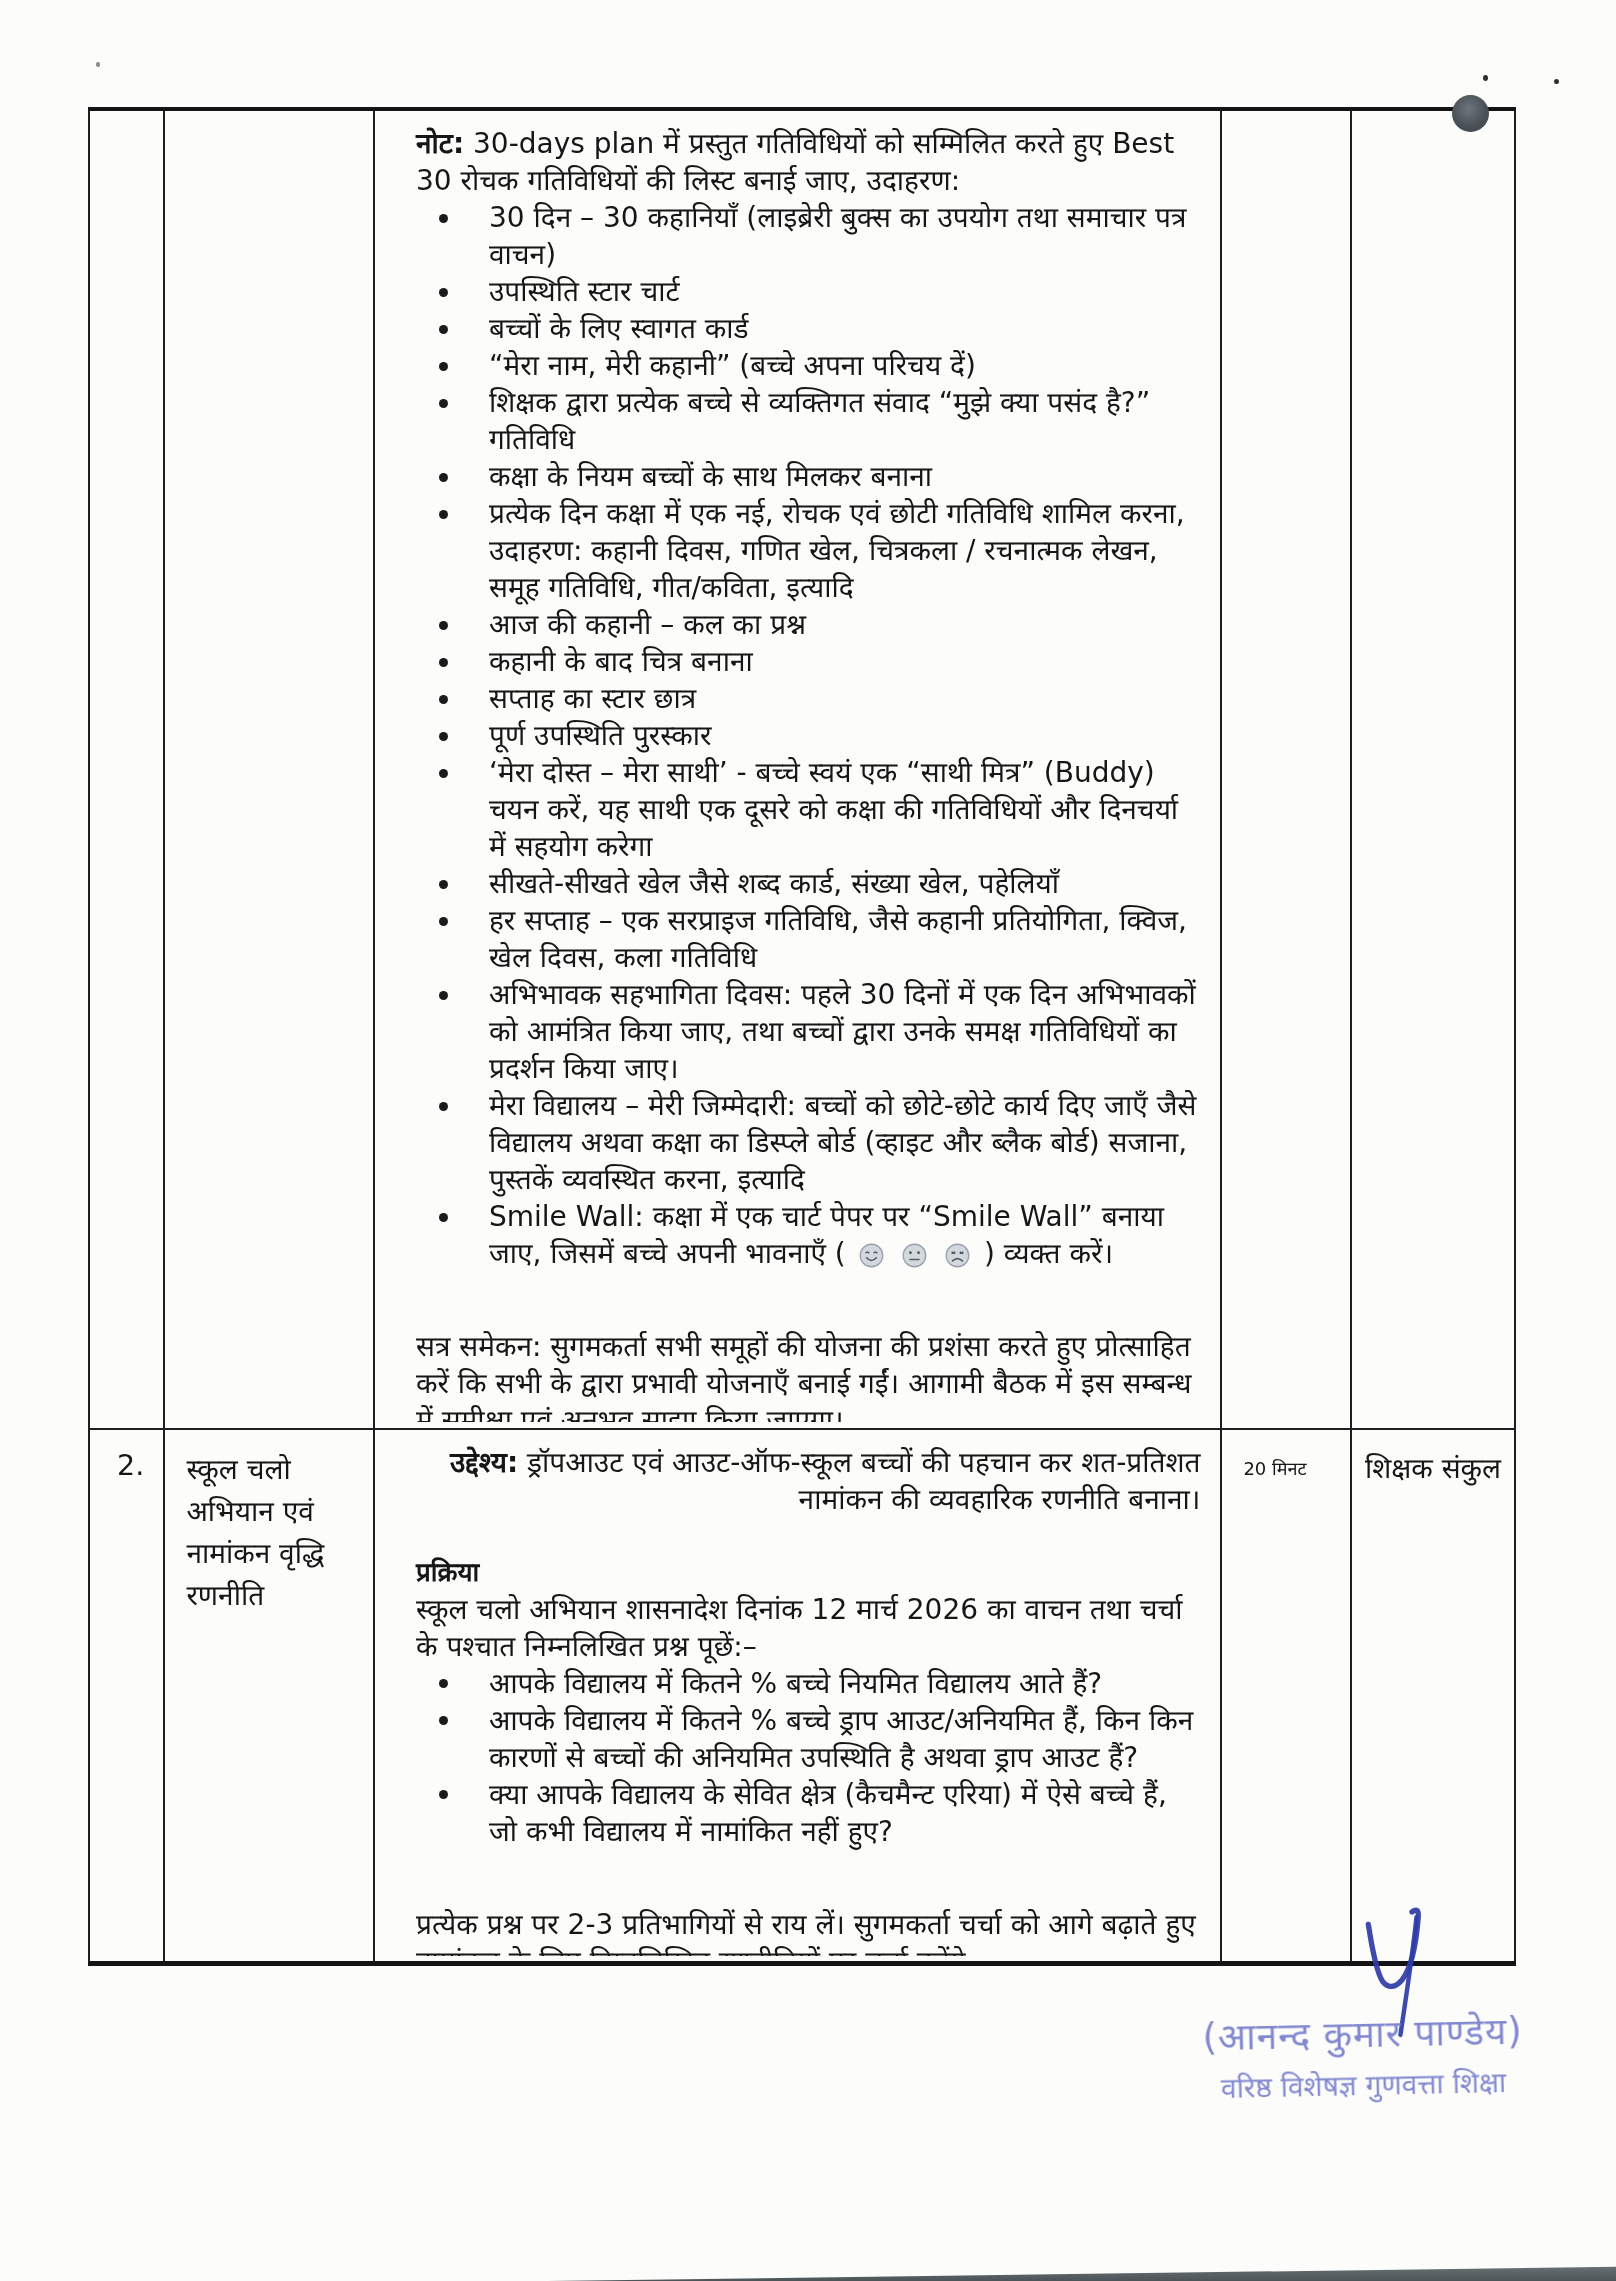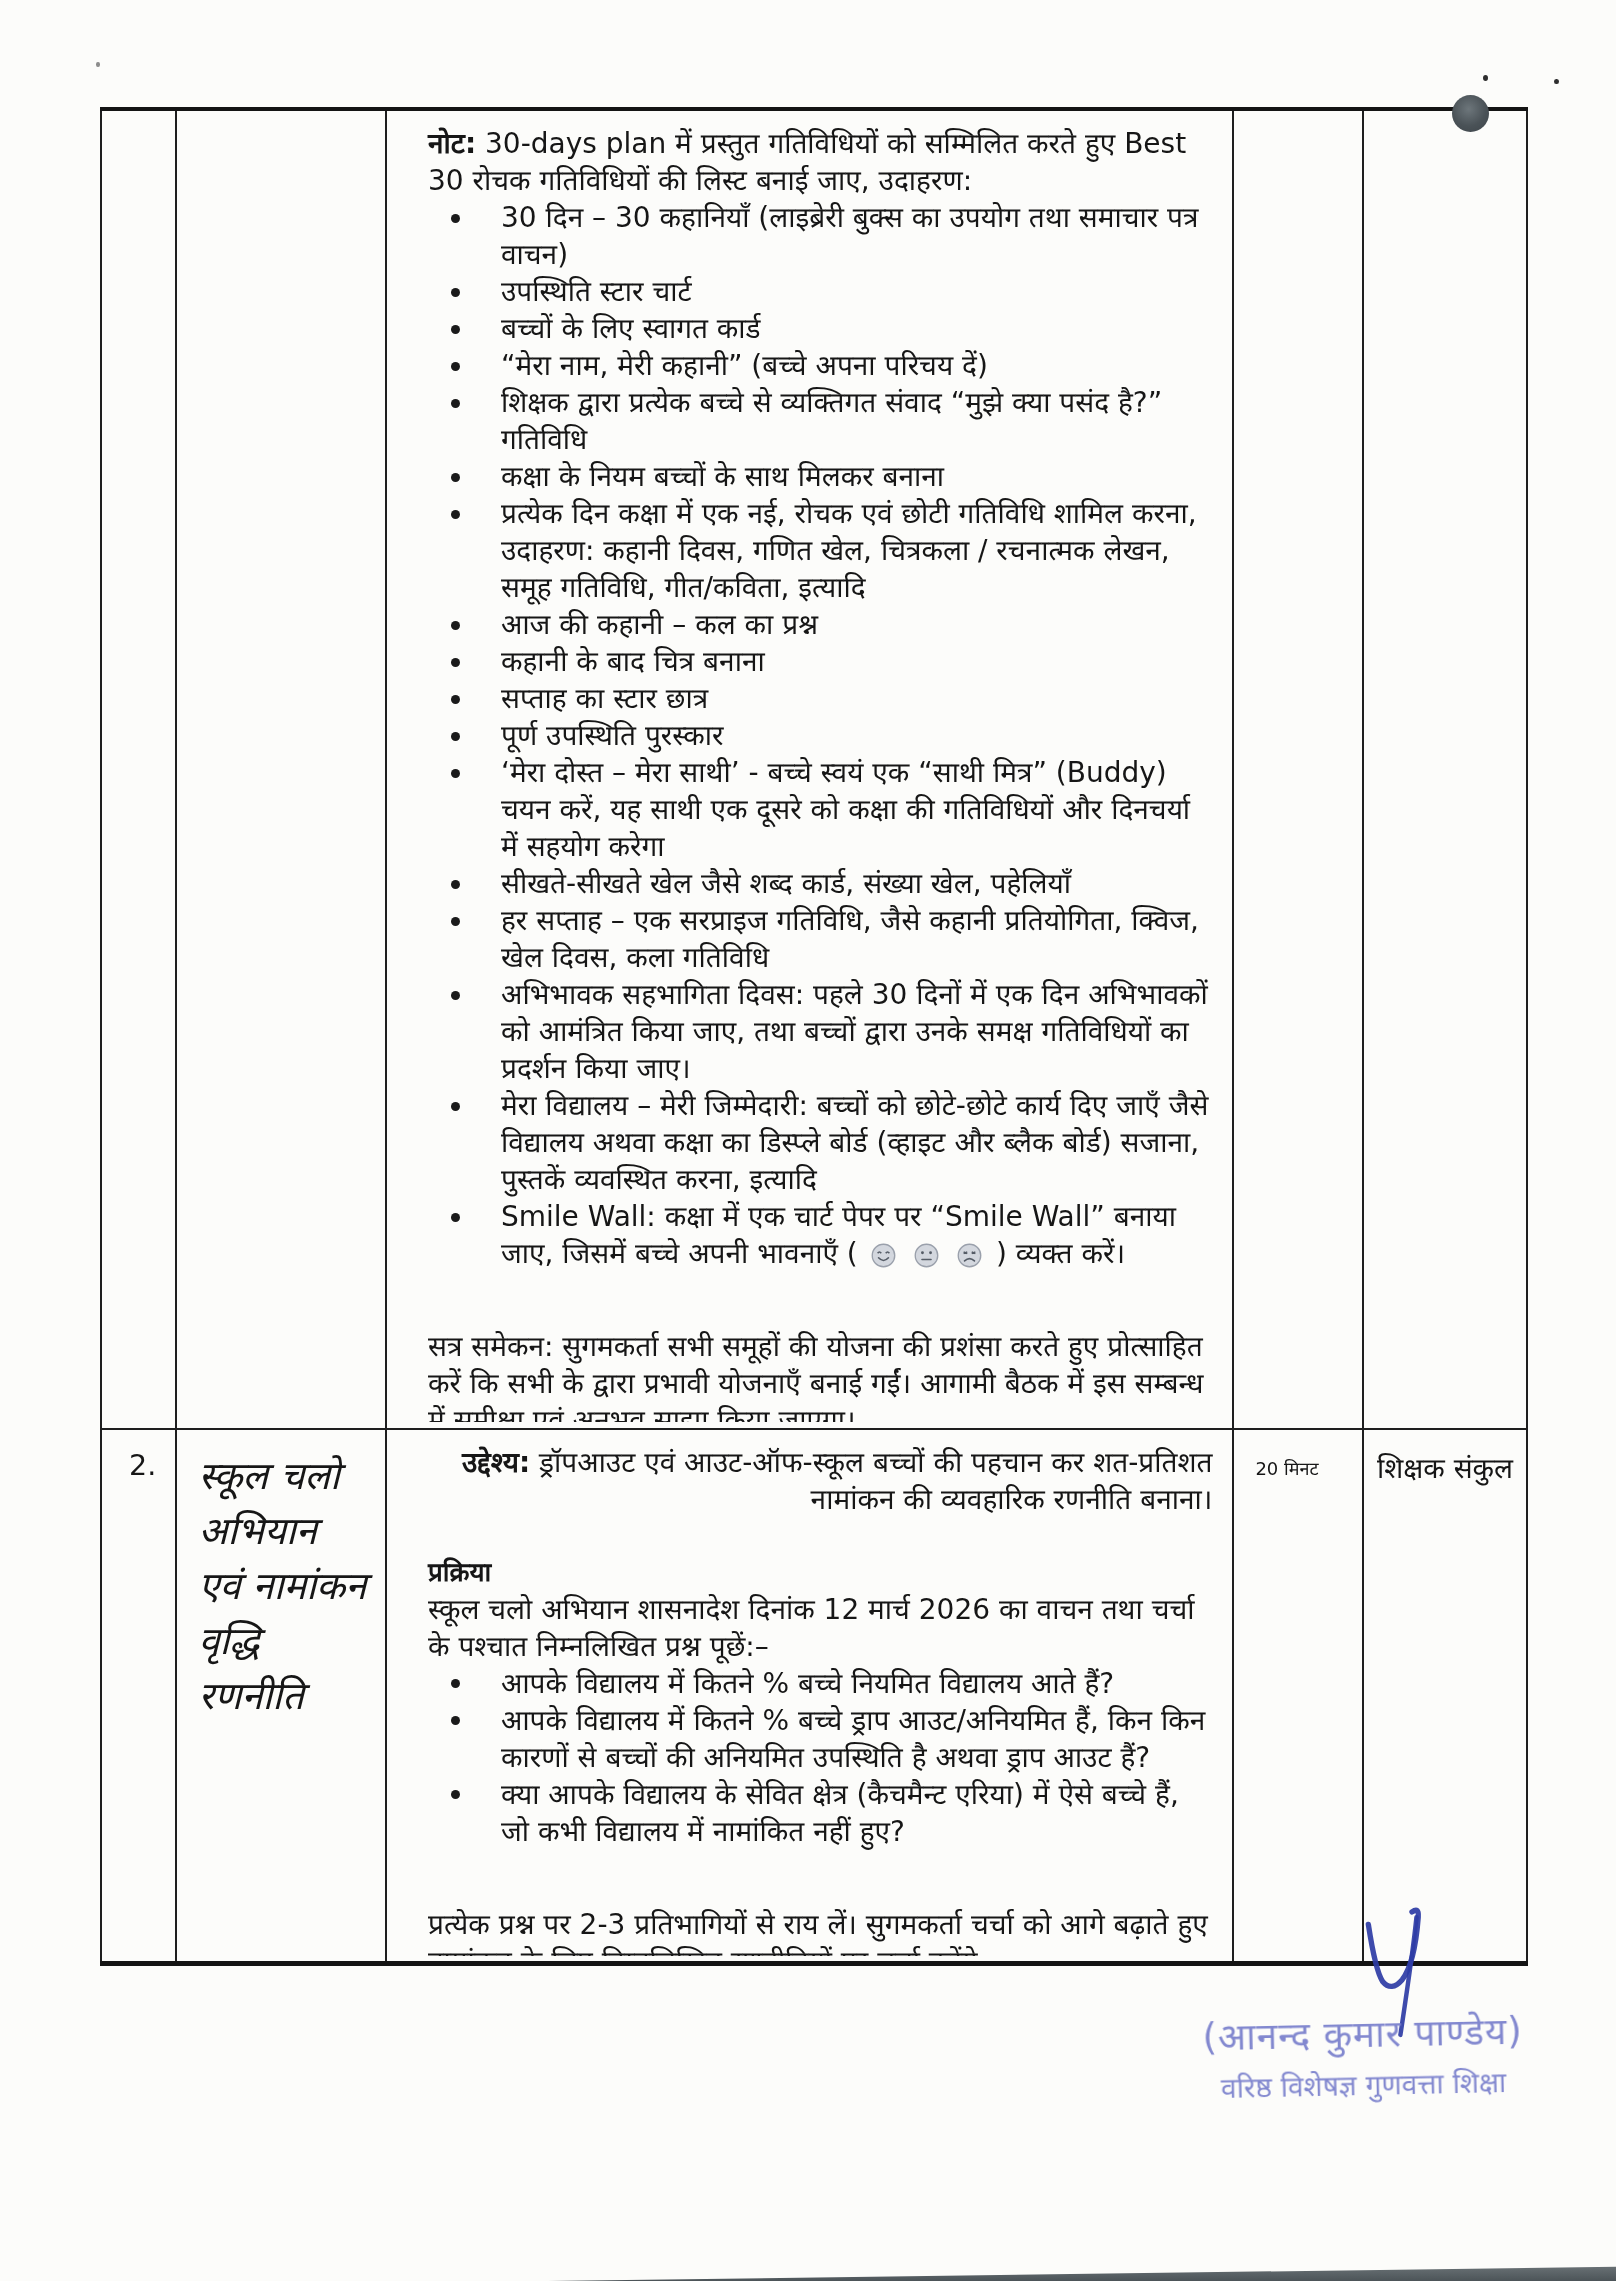--- a/index.html
+++ b/index.html
@@ -6,37 +6,37 @@
   body{
     position:relative;
     width:1616px;height:2281px;
     background:#fcfcfa;
     font-family:"DejaVu Sans",sans-serif;
     color:#161616;
     overflow:hidden;
   }
   
   .doc-table{
-    position:absolute;left:100px;top:107px;
+    position:absolute;left:88px;top:107px;
     width:1426px;height:1831px;
     border-collapse:collapse;table-layout:fixed;
   }
   .doc-table td{
     border:2.7px solid #1e1e1e;
     vertical-align:top;
     padding:0;
   }
   .doc-table tr:first-child td{border-top:4.5px solid #141414;}
   .doc-table tr:last-child td{border-bottom:5.3px solid #141414;}
   .cell-inner{overflow:hidden;}
   .row1 .cell-inner{height:1297px;}
   .row2 .cell-inner{height:512px;}
 
   .serial-cell .cell-inner{padding:19.6px 3.6px 0 27px;font-size:28.5px;}
-  .topic-cell .cell-inner{padding:19.6px 14.3px 0 21.4px;font-size:38px;line-height:55px;font-style:italic;}
+  .topic-cell .cell-inner{padding:19.6px 14.3px 0 21.4px;font-size:28px;line-height:42px;}
   .content-cell .cell-inner{padding:14.3px 19.6px 0 41px;font-size:28px;line-height:37px;}
   .time-cell .cell-inner{padding:19.6px 7.1px 0 21.4px;font-size:18px;line-height:39px;}
   .who-cell .cell-inner{padding:19.6px 7.1px 0 7.1px;font-size:28px;line-height:39px;text-align:center;}
 
   .bold{font-weight:bold;}
   .proc-heading{font-weight:bold;margin-top:36px;font-size:26px;}
   .closing-para{margin-top:56px;}
 
   ul.dotted{list-style:none;margin:0;padding:0;}
   ul.dotted li{

